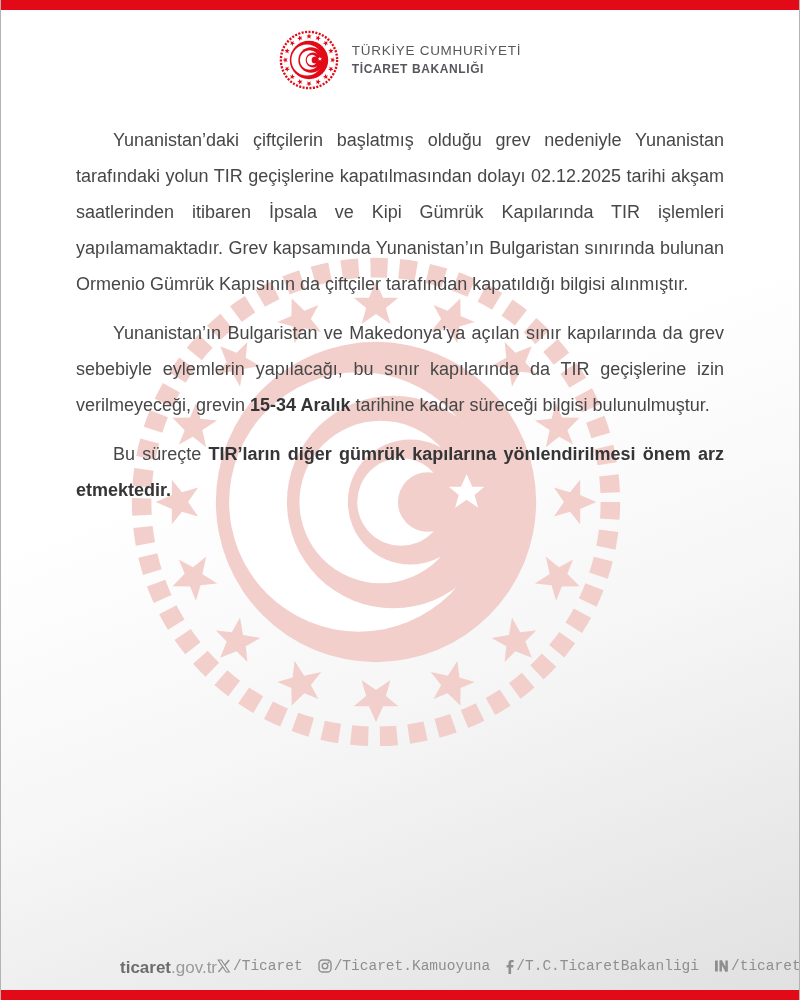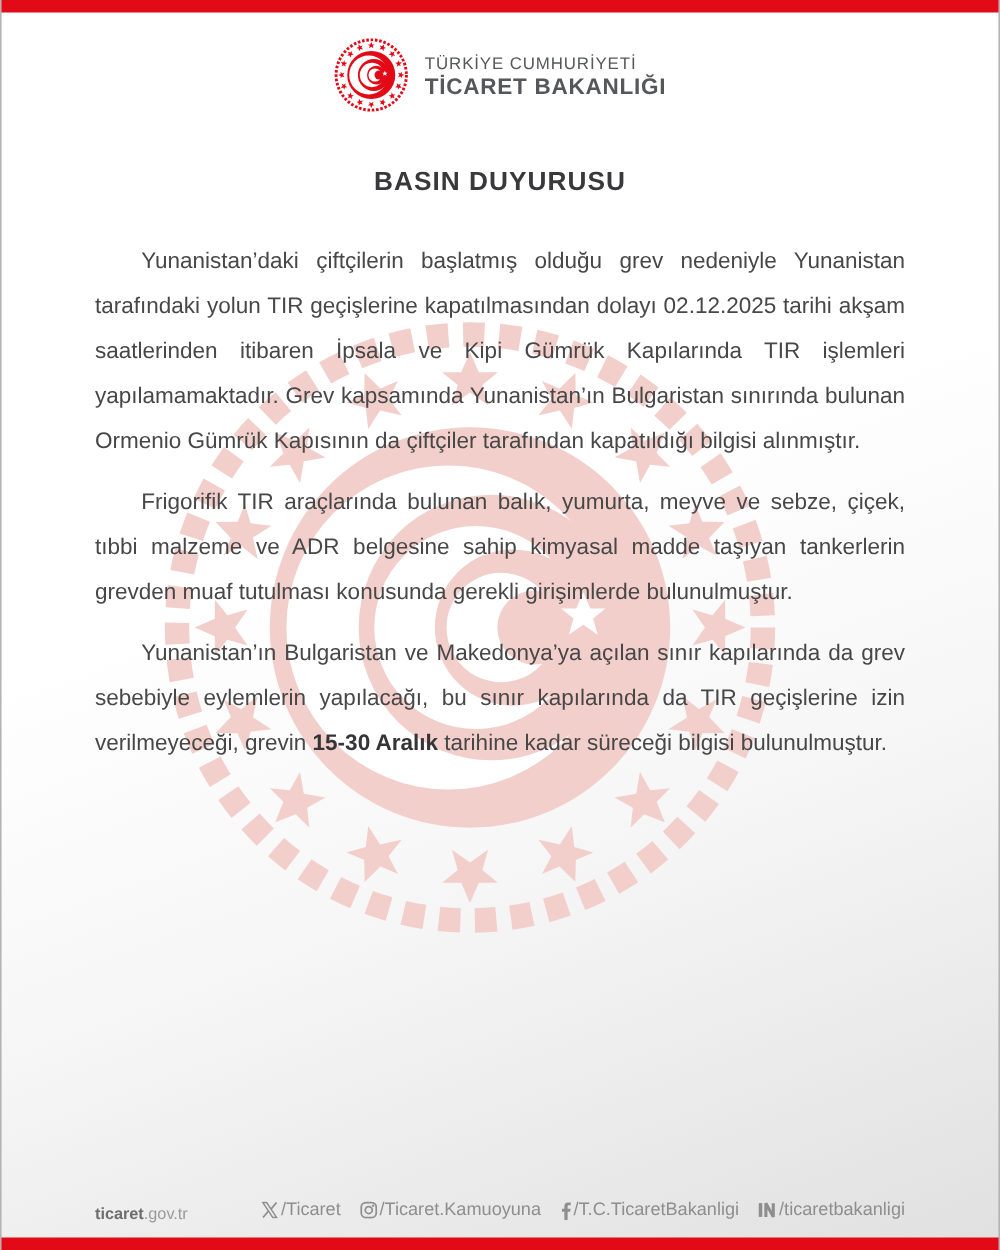--- a/index.html
+++ b/index.html
@@ -22,43 +22,43 @@
     color:#f2cfcb;z-index:0;pointer-events:none;
   }
   .content{position:relative;z-index:1;}
   .header{
     margin-top:30px;
     display:flex;justify-content:center;align-items:center;gap:13px;
   }
   .emblem{width:60px;height:60px;color:#E30A17;flex:0 0 auto;}
   .org{display:flex;flex-direction:column;justify-content:center;}
   .org-line1{font-size:13.5px;letter-spacing:0.7px;color:#55575b;line-height:17px;}
-  .org-line2{font-size:18px;font-weight:bold;letter-spacing:0.6px;color:#55575b;line-height:20px;}
+  .org-line2{font-size:12px;font-weight:bold;letter-spacing:0.6px;color:#55575b;line-height:20px;}
   .page-title{
     margin-top:44px;
     text-align:center;
     font-size:21px;font-weight:bold;letter-spacing:0.8px;color:#39393b;
   }
   .doc{
     margin:32px 75px 0 75px;
   }
   .doc p{
     margin:0 0 13px 0;
     font-size:18px;line-height:36px;color:#474747;
     text-align:justify;text-indent:37px;
   }
   .doc p b{color:#353537;}
   .footer{
     position:absolute;left:75px;right:75px;bottom:22px;z-index:2;
     display:flex;justify-content:space-between;align-items:baseline;
   }
-  .site{font-size:13px;color:#9a9a9a;}
+  .site{font-size:17px;color:#9a9a9a;margin-left:44px;}
   .site b{color:#6d6d6d;}
   .social{display:flex;gap:15px;align-items:center;font-size:14.5px;color:#8e8e8e;}
-  .social .item{display:flex;align-items:center;gap:2px;white-space:nowrap;}
+  .social .item{display:flex;align-items:center;gap:2px;white-space:nowrap;font-family:Liberation Mono, monospace;}
   .social svg{display:block;}
 </style>
 </head>
 <body>
 
 <div class="page">
 
   <svg width="0" height="0" style="position:absolute">
     <defs>
       <path id="star5" d="M0,-3 L0.9,-0.93 L2.85,-0.93 L1.26,0.36 L1.85,2.43 L0,1.14 L-1.85,2.43 L-1.26,0.36 L-2.85,-0.93 L-0.9,-0.93 Z"></path>
@@ -102,26 +102,25 @@
     <div class="header">
       <svg class="emblem" viewBox="0 0 64 64">
         <use href="#emblem"></use>
       </svg>
       <div class="org">
         <span class="org-line1">TÜRKİYE CUMHURİYETİ</span>
         <span class="org-line2">TİCARET BAKANLIĞI</span>
       </div>
     </div>
 
-    <div class="page-title">BASIN DUYURUSU</div>
 
     <div class="doc">
         <p><span>Yunanistan’daki çiftçilerin başlatmış olduğu grev nedeniyle Yunanistan tarafındaki yolun TIR geçişlerine kapatılmasından dolayı 02.12.2025 tarihi akşam saatlerinden itibaren İpsala ve Kipi Gümrük Kapılarında TIR işlemleri yapılamamaktadır. Grev kapsamında Yunanistan’ın Bulgaristan sınırında bulunan Ormenio Gümrük Kapısının da çiftçiler tarafından kapatıldığı bilgisi alınmıştır.</span></p>
-        <p><span>Frigorifik TIR araçlarında bulunan balık, yumurta, meyve ve sebze, çiçek, tıbbi malzeme ve ADR belgesine sahip kimyasal madde taşıyan tankerlerin grevden muaf tutulması konusunda gerekli girişimlerde bulunulmuştur.</span></p>
-        <p><span>Yunanistan’ın Bulgaristan ve Makedonya’ya açılan sınır kapılarında da grev sebebiyle eylemlerin yapılacağı, bu sınır kapılarında da TIR geçişlerine izin verilmeyeceği, grevin </span><b>15-30 Aralık</b><span> tarihine kadar süreceği bilgisi bulunulmuştur.</span></p>
+        <p><span>Yunanistan’ın Bulgaristan ve Makedonya’ya açılan sınır kapılarında da grev sebebiyle eylemlerin yapılacağı, bu sınır kapılarında da TIR geçişlerine izin verilmeyeceği, grevin </span><b>15-34 Aralık</b><span> tarihine kadar süreceği bilgisi bulunulmuştur.</span></p>
+        <p><span>Bu süreçte </span><b>TIR’ların diğer gümrük kapılarına yönlendirilmesi önem arz etmektedir.</b></p>
       </div>
   </div>
 
   <div class="footer">
     <span class="site"><b>ticaret</b><span>.gov.tr</span></span>
     <span class="social">
       <span class="item">
         <svg width="14" height="14" viewBox="0 0 14 14">
           <path d="M1.2 1h3.1l8 12H9.2Z" fill="none" stroke="#8e8e8e" stroke-width="1.1"></path>
           <path d="M12.2 1 7.8 6.3 M1.4 13 6 7.6" stroke="#8e8e8e" stroke-width="1.4" fill="none"></path>

